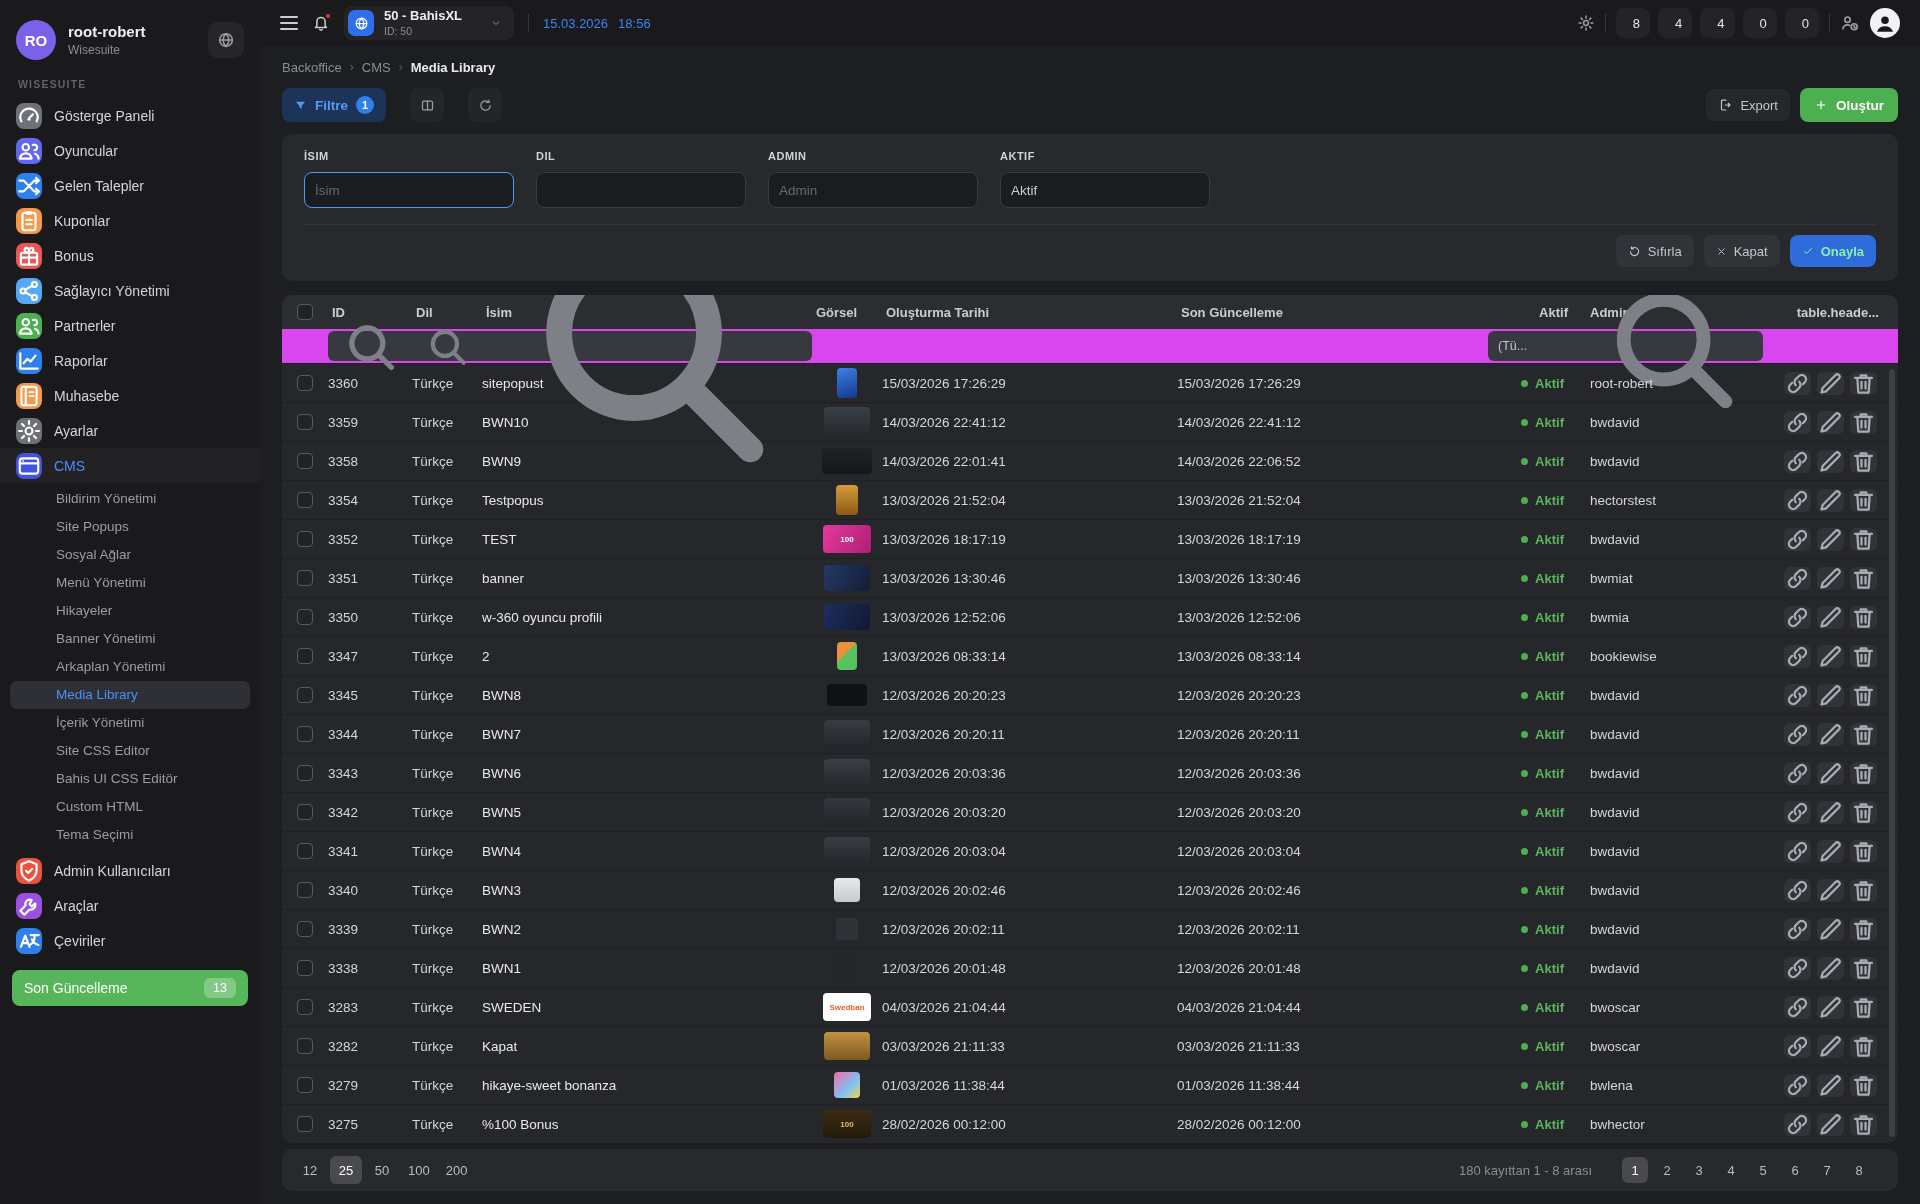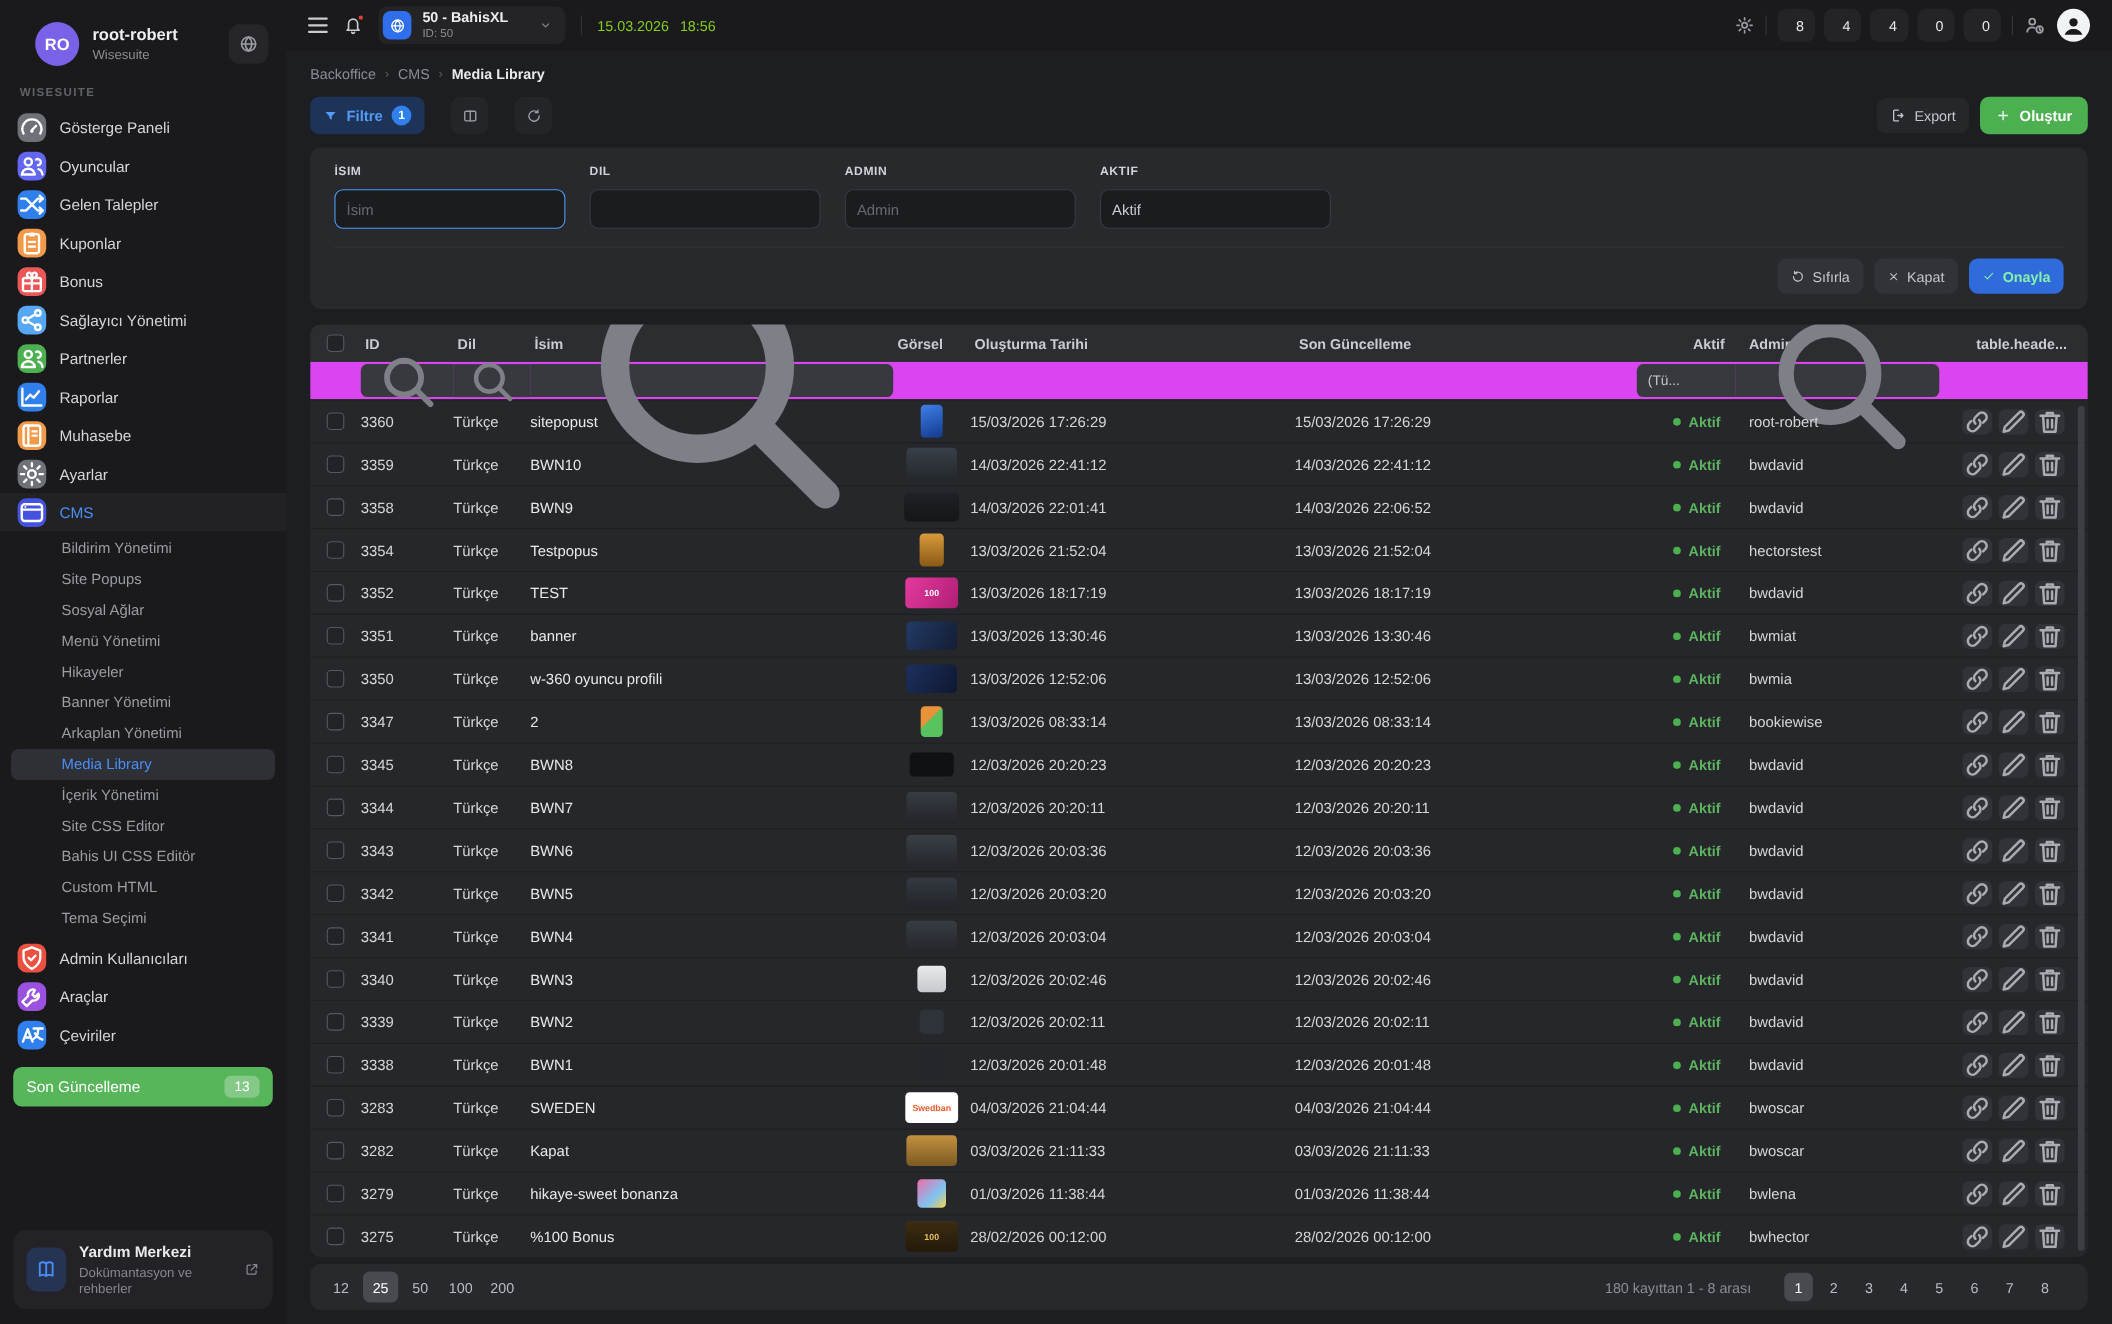--- a/index.html
+++ b/index.html
@@ -2,21 +2,21 @@
 <html><head>
 <meta charset="utf-8">
 <style>
   * { margin:0; padding:0; box-sizing:border-box; }
   html,body { width:1920px; height:1204px; overflow:hidden; }
   body { background:#1d1e21; font-family:"Liberation Sans","DejaVu Sans",sans-serif; color:#d4d6d9; font-size:13px; }
   .app { display:flex; width:100%; height:100%; }
 
   
   .sidebar { width:260px; min-width:260px; background:#1a1a1d; display:flex; flex-direction:column; padding:14px 0; }
-  .user-row { display:flex; align-items:center; gap:12px; padding:6px 16px 14px;margin-left:16px; }
+  .user-row { display:flex; align-items:center; gap:12px; padding:6px 16px 14px; }
   .avatar { width:40px; height:40px; border-radius:50%; background:#7b61e8; color:#fff; font-weight:bold; font-size:15px; display:flex; align-items:center; justify-content:center; }
   .user-meta { flex:1; }
   .user-name { color:#eceef0; font-size:15px; font-weight:600; }
   .user-org { color:#8a8d93; font-size:12px; margin-top:3px; }
   .globe-btn { width:36px; height:36px; border:none; border-radius:10px; background:#26262a; color:#9a9da3; display:flex; align-items:center; justify-content:center; cursor:pointer; }
   .section-label { color:#5f6267; font-size:10.5px; font-weight:bold; letter-spacing:1.2px; padding:4px 18px 8px; }
   .menu { flex:0 0 auto; }
   .mi { display:flex; align-items:center; gap:12px; height:35px; padding:0 16px; cursor:pointer; }
   .mi .ibox { width:26px; height:26px; border-radius:8px; color:#fff; display:flex; align-items:center; justify-content:center; font-size:14px; }
   .mi .lbl { flex:1; color:#d3d5d9; font-size:14px; }
@@ -40,21 +40,21 @@
   .hamburger { width:18px; cursor:pointer; display:flex; flex-direction:column; gap:4px; }
   .hamburger i { display:block; height:2px; background:#c9ccd1; border-radius:1px; }
   .bell { position:relative; color:#c9ccd1; font-size:18px; display:flex; cursor:pointer; }
   .bell .dot { position:absolute; top:-2px; right:-2px; width:8px; height:8px; border-radius:50%; background:#e53935; border:2px solid #1a1a1d; }
   .site-pill { height:34px; background:#242427; border-radius:8px; display:flex; align-items:center; gap:10px; padding:0 12px 0 4px; cursor:pointer; min-width:170px; }
   .site-ico { width:26px; height:26px; border-radius:7px; background:#2f6fed; color:#fff; display:flex; align-items:center; justify-content:center; font-size:15px; }
   .site-name { color:#eceef0; font-size:13px; font-weight:bold; line-height:1.1; }
   .site-id { color:#8a8d93; font-size:10.5px; margin-top:2px; }
   .site-chev { margin-left:auto; color:#8a8d93; font-size:12px; display:flex; }
   .vdiv { width:1px; height:18px; background:#34363a; }
-  .date-time { color:#84cc16; font-size:13px; display:flex; gap:10px; }
+  .date-time { color:#3b82f6; font-size:13px; display:flex; gap:10px; }
   .tb-right { margin-left:auto; display:flex; align-items:center; gap:10px; }
   .tb-gear { color:#9a9da3; font-size:18px; display:flex; cursor:pointer; }
   .badge-pill { height:30px; background:#242427; border-radius:8px; display:flex; align-items:center; gap:7px; padding:0 10px; cursor:pointer; }
   .badge-pill .cnt { color:#e5e7ea; font-size:13px; }
   .badge-ic { font-size:15px; display:flex; }
   .uclock { color:#9a9da3; font-size:20px; display:flex; cursor:pointer; }
   .avatar-top { width:30px; height:30px; border-radius:50%; background:#f2f3f4; color:#1a1a1d; display:flex; align-items:center; justify-content:center; font-size:26px; overflow:hidden; cursor:pointer; }
 
   
   .content { flex:1; padding:12px 22px 0; }
@@ -353,40 +353,20 @@
             <svg viewBox="0 0 24 24" fill="none" stroke="currentColor" stroke-width="2" stroke-linecap="round" stroke-linejoin="round">
               <path d="M9.5 6.5L15 12l-5.5 5.5"></path>
             </svg>
           </span>
         </div>
       </nav>
     <button class="update-btn">
       <span>Son Güncelleme</span>
       <span class="update-badge">13</span>
     </button>
-    <div class="help-card">
-      <div class="help-ico">
-          <span data-icon="book" style="font-size:20px">
-            <svg viewBox="0 0 24 24" fill="none" stroke="currentColor" stroke-width="2" stroke-linecap="round" stroke-linejoin="round">
-              <path d="M12 5.5C10 4 7 4 5 5.2V19c2-1.2 5-1.2 7 .3 2-1.5 5-1.5 7-.3V5.2c-2-1.2-5-1.2-7 .3z"></path>
-              <path d="M12 5.5V19"></path>
-            </svg>
-          </span>
-        </div>
-      <div>
-        <div class="help-title">Yardım Merkezi</div>
-        <div class="help-sub">Dokümantasyon ve rehberler</div>
-      </div>
-      <span class="help-ext" data-icon="external">
-          <svg viewBox="0 0 24 24" fill="none" stroke="currentColor" stroke-width="2" stroke-linecap="round" stroke-linejoin="round">
-            <path d="M10 5.5H6.5a2 2 0 0 0-2 2v10a2 2 0 0 0 2 2h10a2 2 0 0 0 2-2V14"></path>
-            <path d="M14 4.5h5.5V10M19.5 4.5L11 13"></path>
-          </svg>
-        </span>
-    </div>
   </aside>
 
   <div class="main-col">
 
     <header class="topbar">
       <div class="hamburger">
           <i></i>
           <i></i>
           <i></i>
         </div>

